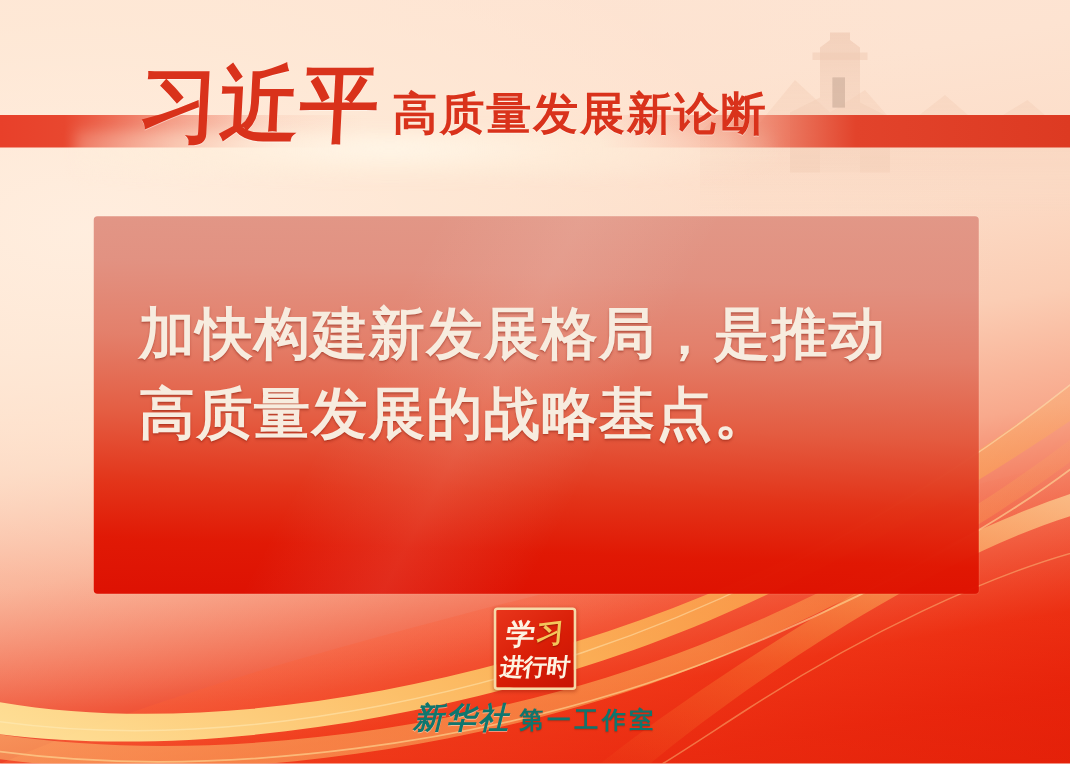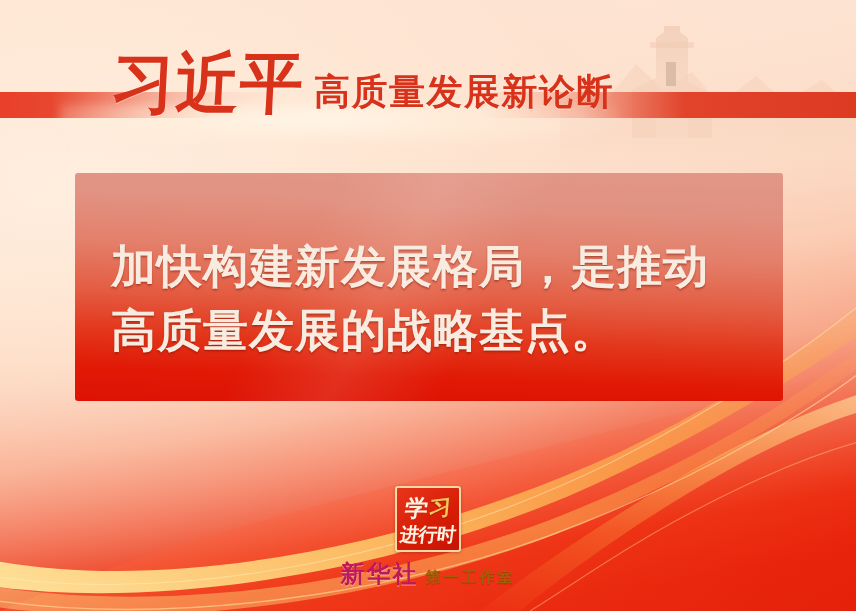--- a/index.html
+++ b/index.html
@@ -129,21 +129,21 @@
     font-family: "DejaVu Sans", "Liberation Sans", sans-serif;
     text-shadow: 0 1px 0 rgba(255,255,255,0.4);
   }
 
   
   .quote-card {
     position: absolute;
     left: 75px;
     top: 173px;
     width: 708px;
-    height: 228px;
+    height: 302px;
     border-radius: 3px;
     background: linear-gradient(182deg,
       rgba(224,147,131,0.94) 0%,
       rgba(224,140,124,0.94) 18%,
       rgba(226,122,101,0.95) 36%,
       rgba(227,88,61,0.96) 55%,
       rgba(226,48,21,0.97) 72%,
       rgba(224,22,2,0.98) 86%,
       rgba(221,14,0,0.98) 100%);
     box-shadow: 0 0 0 1px rgba(255,255,255,0.06);
@@ -235,30 +235,31 @@
   .credit {
     margin-top: 10px;
     display: flex;
     align-items: baseline;
     gap: 7px;
   }
   .credit-agency {
     font-size: 24px;
     line-height: 1;
     font-weight: 700;
-    color: #be185d;
+    color: #0f766e;
     font-family: "DejaVu Serif", "Liberation Serif", serif;
+    font-style: italic;
     letter-spacing: 2px;
     text-shadow: 0 1px 0 rgba(255,235,220,0.5);
   }
   .credit-studio {
-    font-size: 15px;
-    line-height: 1;
-    font-weight: 700;
-    color: #a16207;
+    font-size: 19px;
+    line-height: 1;
+    font-weight: 700;
+    color: #0f766e;
     font-family: "DejaVu Sans", "Liberation Sans", sans-serif;
     letter-spacing: 3px;
     text-shadow: 0 1px 1px rgba(150,25,8,0.45);
   }
 </style>
 </head>
 <body>
 
 <div class="poster">
 

